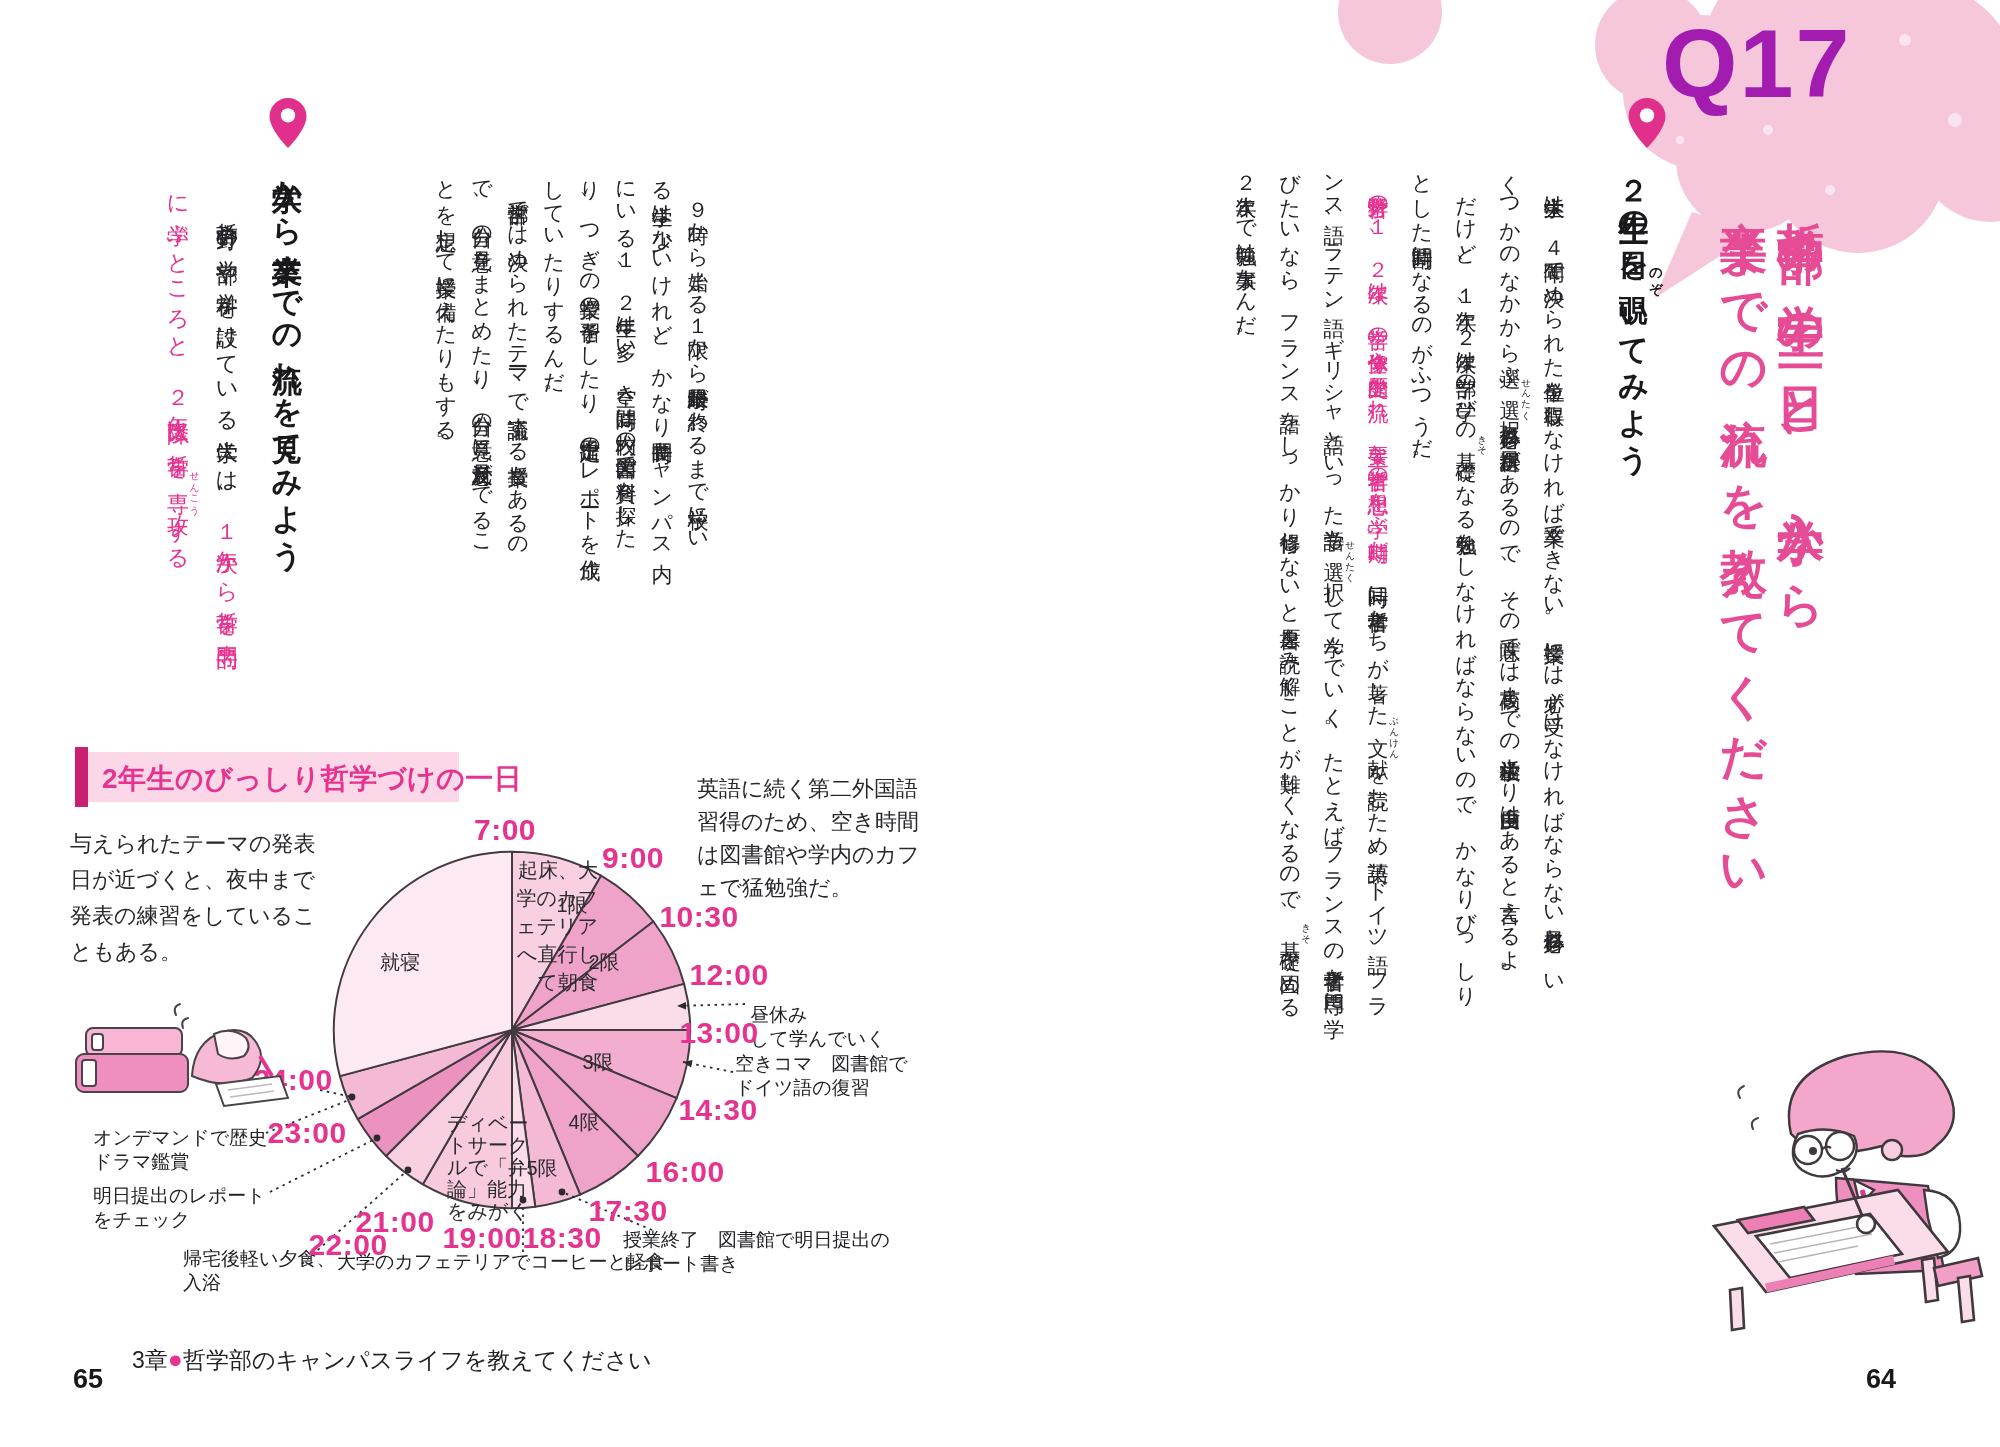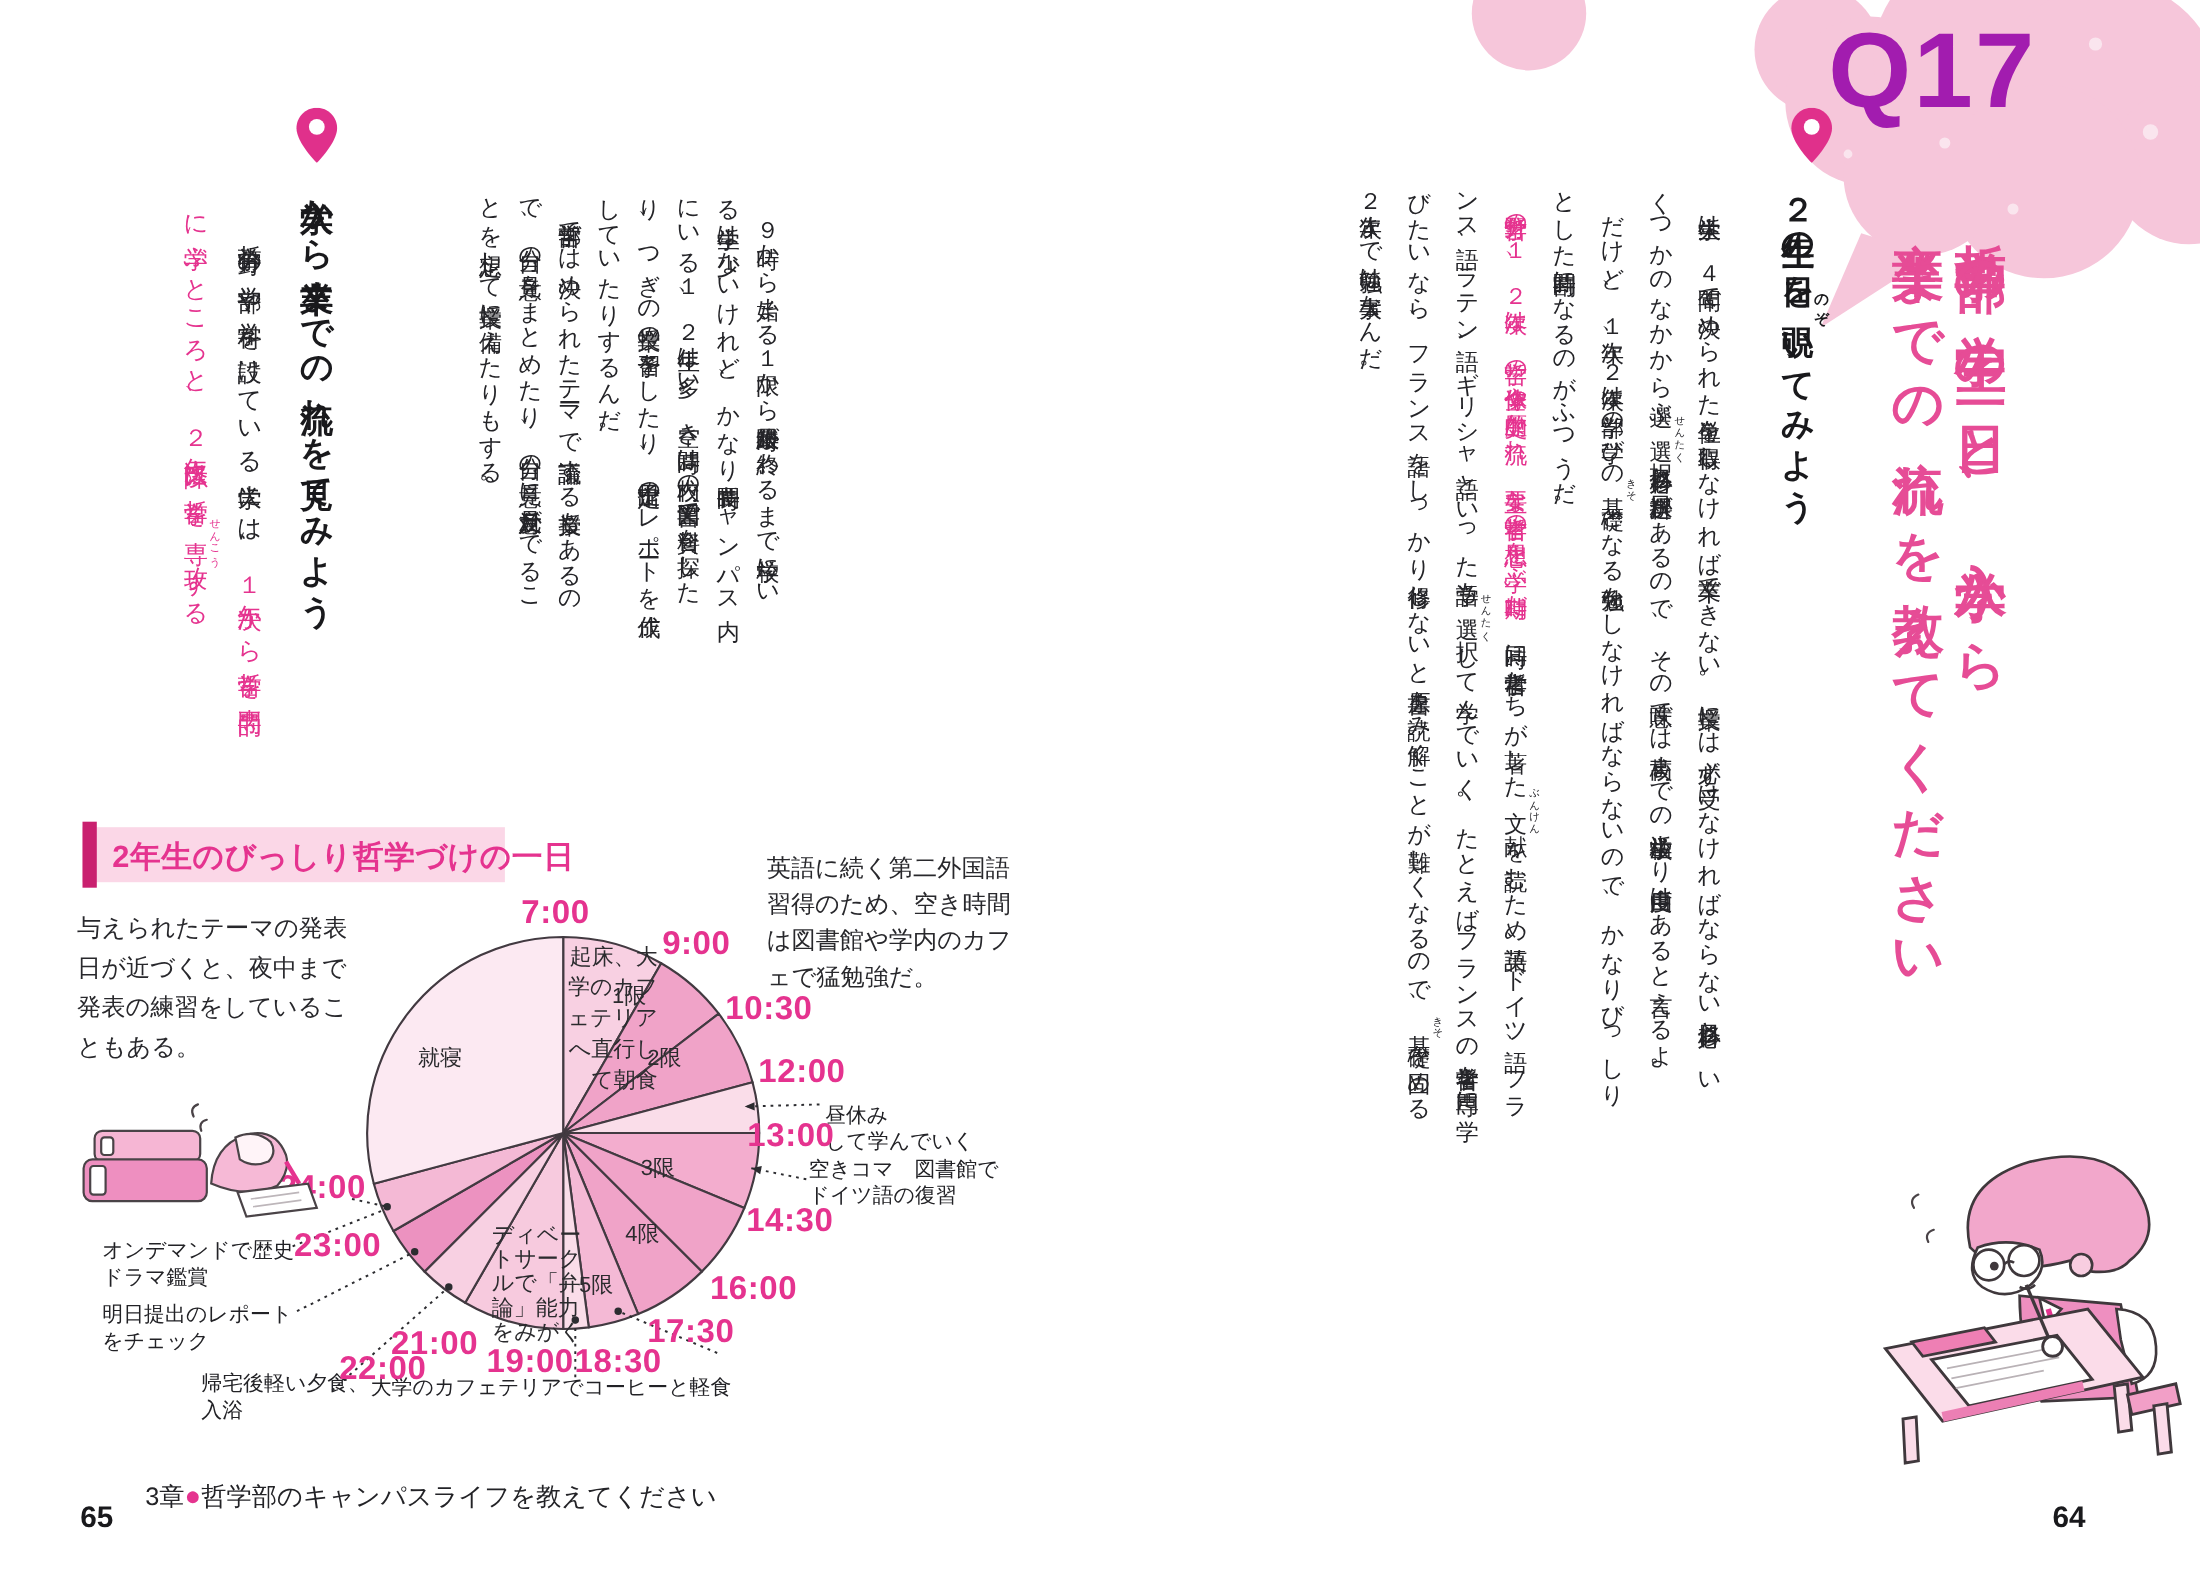--- a/index.html
+++ b/index.html
@@ -172,20 +172,24 @@
       <div>昼休み</div>
       <div>して学んでいく</div>
     </div>
     <div class="slice-label" style="left: 598px; top: 1062px;">3限</div>
     <div class="annot" style="left: 735px; top: 1052px;">
       <div>空きコマ　図書館で</div>
       <div>ドイツ語の復習</div>
     </div>
     <div class="slice-label" style="left: 584px; top: 1122px;">4限</div>
     <div class="slice-label" style="left: 542px; top: 1168px;">5限</div>
+    <div class="annot" style="left: 623px; top: 1228px;">
+      <div>授業終了　図書館で明日提出の</div>
+      <div>レポート書き</div>
+    </div>
     <div class="annot" style="left: 337px; top: 1250px;">
       <div>大学のカフェテリアでコーヒーと軽食</div>
     </div>
     <div class="slice-box" style="left: 447px; top: 1112px; line-height: 22px;">
       <div>ディベー</div>
       <div>トサーク</div>
       <div>ルで「弁</div>
       <div>論」能力</div>
       <div>をみがく</div>
     </div>

